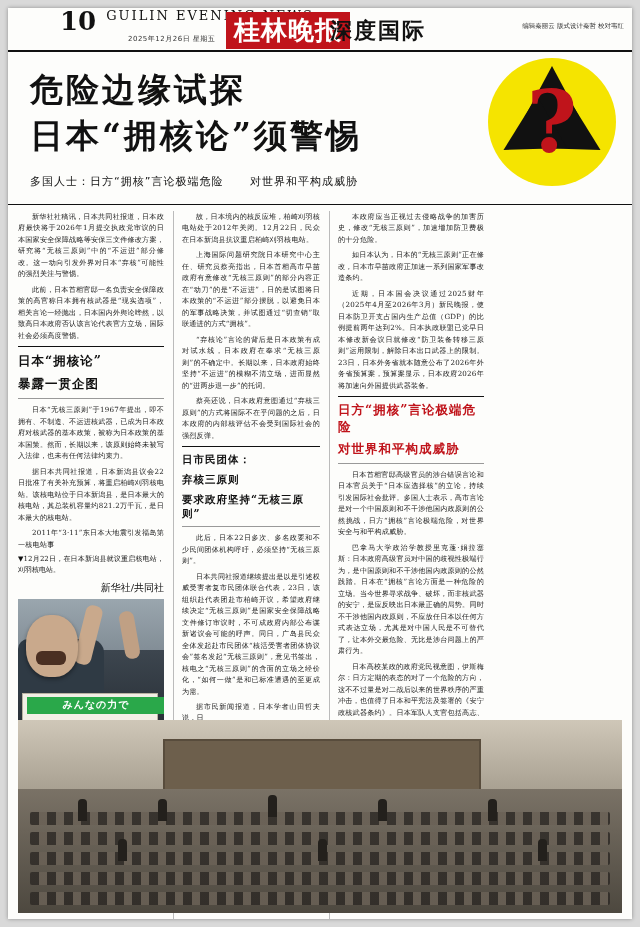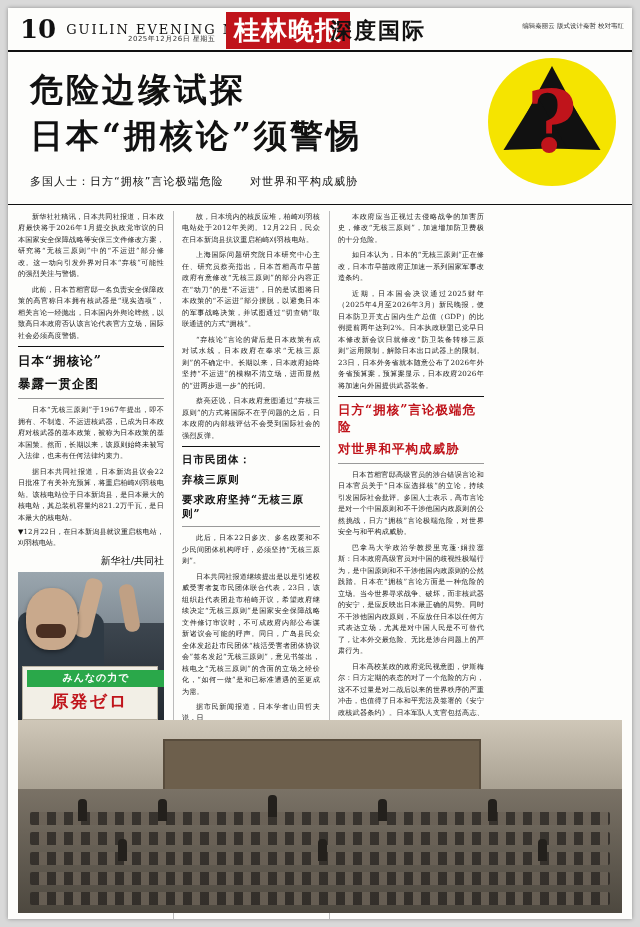--- a/index.html
+++ b/index.html
@@ -11,21 +11,21 @@
   }
   .page{
     position:absolute;left:8px;top:8px;width:624px;height:911px;
     background:#fdfdfb;
     box-shadow:0 0 4px rgba(0,0,0,.35);
     overflow:hidden;
   }
   
   .masthead{
     position:relative;height:42px;border-bottom:2px solid #111;
-    display:flex;align-items:center;
+    display:flex;align-items:flex-start;padding-left:40px;
   }
   .page-num{
     font-family:"DejaVu Serif","Liberation Serif",serif;
     font-size:26px;font-weight:bold;color:#111;
     margin-left:12px;line-height:1;
   }
   .paper-en{
     font-family:"DejaVu Serif","Liberation Serif",serif;
     font-size:13px;letter-spacing:2px;color:#111;
     margin-left:10px;
@@ -225,20 +225,21 @@
 
       <div class="col">
         <p class="t">新华社社稿讯，日本共同社报道，日本政府最快将于2026年1月提交执政党审议的日本国家安全保障战略等安保三文件修改方案，研究将“无核三原则”中的“不运进”部分修改。这一动向引发外界对日本“弃核”可能性的强烈关注与警惕。</p>
         <p class="t">此前，日本首相官邸一名负责安全保障政策的高官称日本拥有核武器是“现实选项”，相关言论一经抛出，日本国内外舆论哗然，以致高日本政府否认该言论代表官方立场，国际社会必须高度警惕。</p>
         <div class="rule"></div>
         <div class="subhead">日本“拥核论”</div>
         <div class="subhead">暴露一贯企图</div>
         <div class="rule thin"></div>
         <p class="t">日本“无核三原则”于1967年提出，即不拥有、不制造、不运进核武器，已成为日本政府对核武器的基本政策，被称为日本政策的基本国策。然而，长期以来，该原则始终未被写入法律，也未有任何法律约束力。</p>
         <p class="t">据日本共同社报道，日本新潟县议会22日批准了有关补充预算，将重启柏崎刈羽核电站。该核电站位于日本新潟县，是日本最大的核电站，其总装机容量约821.2万千瓦，是日本最大的核电站。</p>
+        <p class="t">2011年“3·11”东日本大地震引发福岛第一核电站事</p>
         <p class="caption">▼12月22日，在日本新潟县就议重启核电站，刈羽核电站。</p>
         <p class="credit">新华社/共同社</p>
 
         <div class="photo-top">
           <div class="sky"></div>
           <div class="crowd"></div>
           <div class="ph-body"></div>
           <div class="ph-arm"></div>
           <div class="ph-arm2"></div>
           <div class="ph-face"></div>

